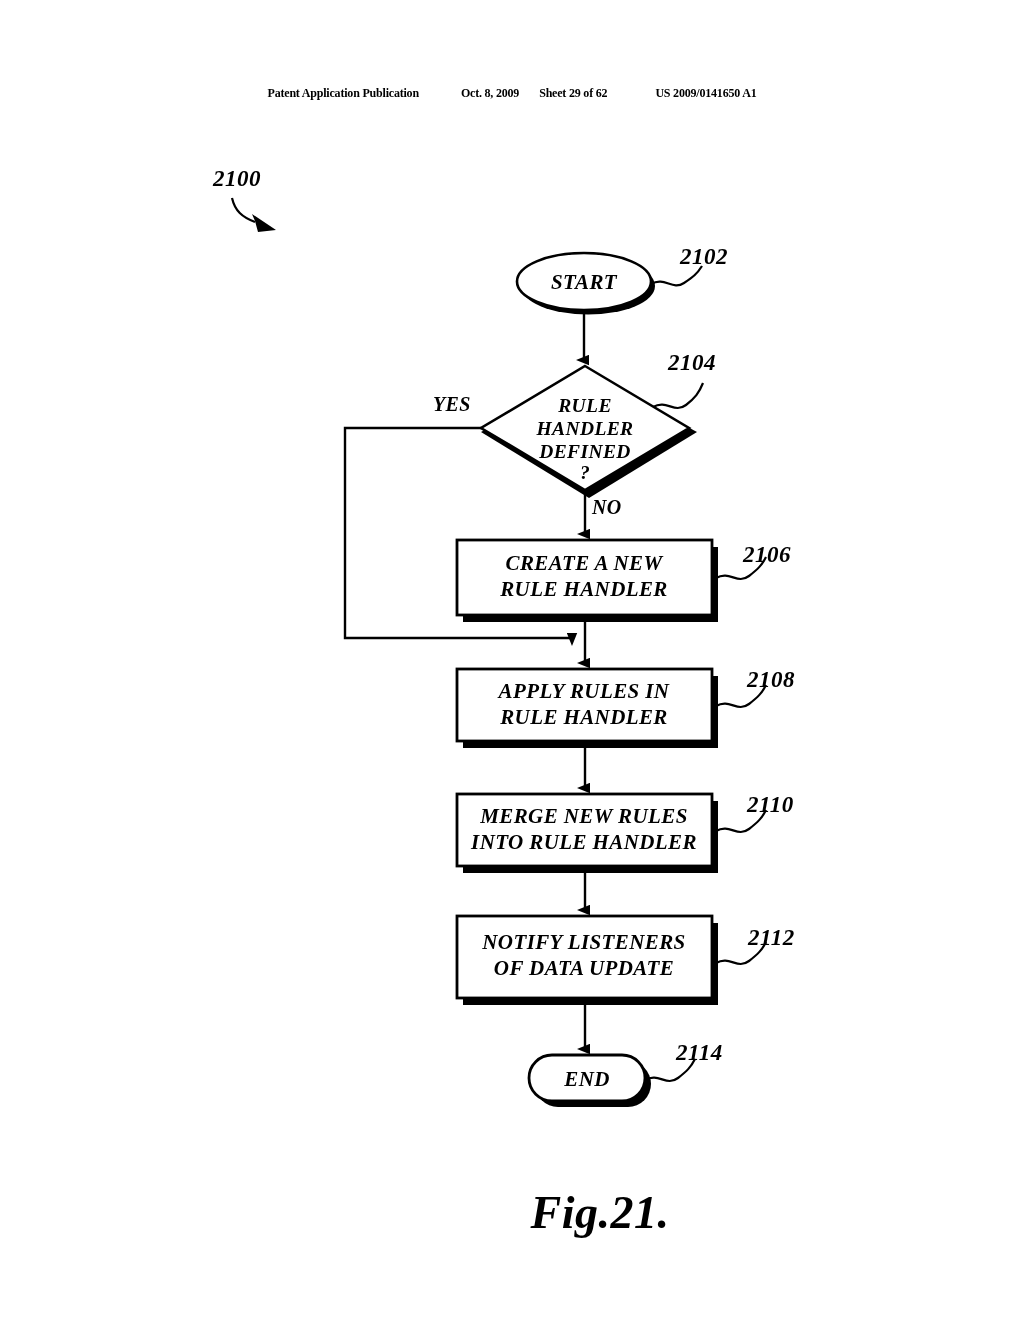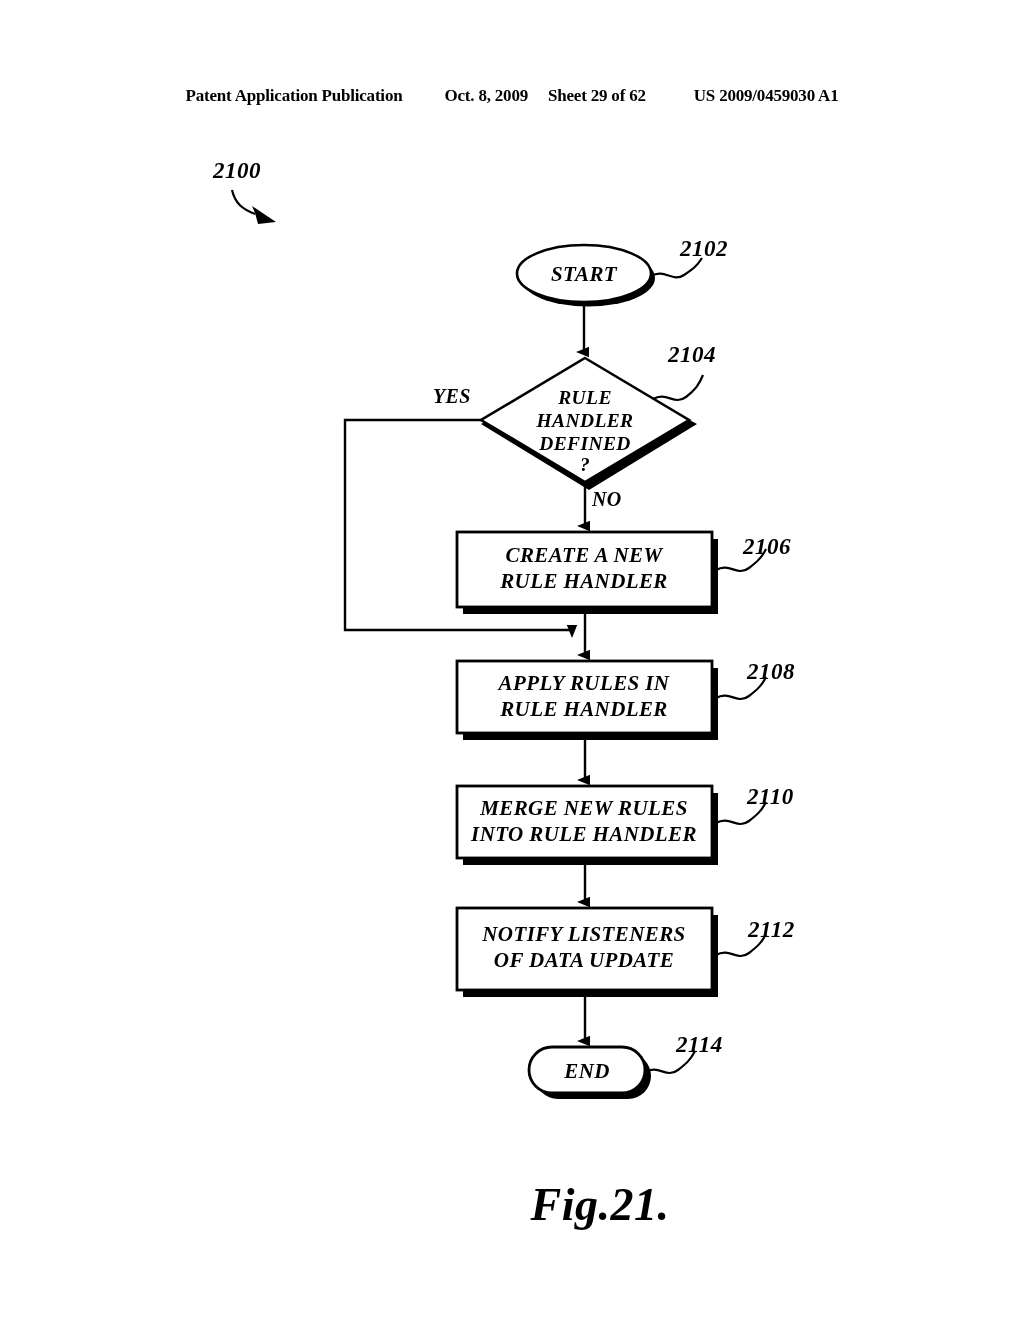--- a/index.html
+++ b/index.html
@@ -23,33 +23,33 @@
     top: 86px;
     left: 0;
     width: 1024px;
     height: 26px;
     display: flex;
     flex-direction: row;
     align-items: baseline;
     justify-content: center;
     font-family: "Liberation Serif", "DejaVu Serif", serif;
     font-weight: bold;
-    font-size: 17px;
+    font-size: 12px;
     letter-spacing: -0.2px;
     white-space: nowrap;
   }
   #page-header .hdr-pub   { margin-right: 42px; }
   #page-header .hdr-date  { margin-right: 20px; }
   #page-header .hdr-sheet { margin-right: 48px; }
   #page-header .hdr-num   { }
 
   
   #figure-canvas {
     position: absolute;
-    top: 0;
+    top: 8px;
     left: 0;
     width: 1024px;
     height: 928px;
   }
   #figure-canvas svg {
     display: block;
     width: 1024px;
     height: 1320px;
   }
 
@@ -98,21 +98,21 @@
   .flow-line    { stroke: #000000; fill: none; }
   .leader       { stroke: #000000; fill: none; stroke-width: 2.2; }
 </style>
 </head>
 <body>
 
 <div id="page-header">
   <span class="hdr-pub">Patent Application Publication</span>
   <span class="hdr-date">Oct. 8, 2009</span>
   <span class="hdr-sheet">Sheet 29 of 62</span>
-  <span class="hdr-num">US 2009/0459030 A1</span>
+  <span class="hdr-num">US 2009/0141650 A1</span>
 </div>
 
 <div id="figure-canvas">
 <svg viewBox="0 0 1024 1320" xmlns="http://www.w3.org/2000/svg">
 
   <defs>
     <marker id="arrowFilled" markerWidth="14" markerHeight="14" refX="5.2" refY="5" orient="auto" markerUnits="userSpaceOnUse">
       <path d="M0,0 L10.4,0 L5.2,13 Z" fill="#000000"></path>
     </marker>
     <marker id="arrowRight" markerWidth="14" markerHeight="14" refX="5.2" refY="5" orient="auto" markerUnits="userSpaceOnUse">

